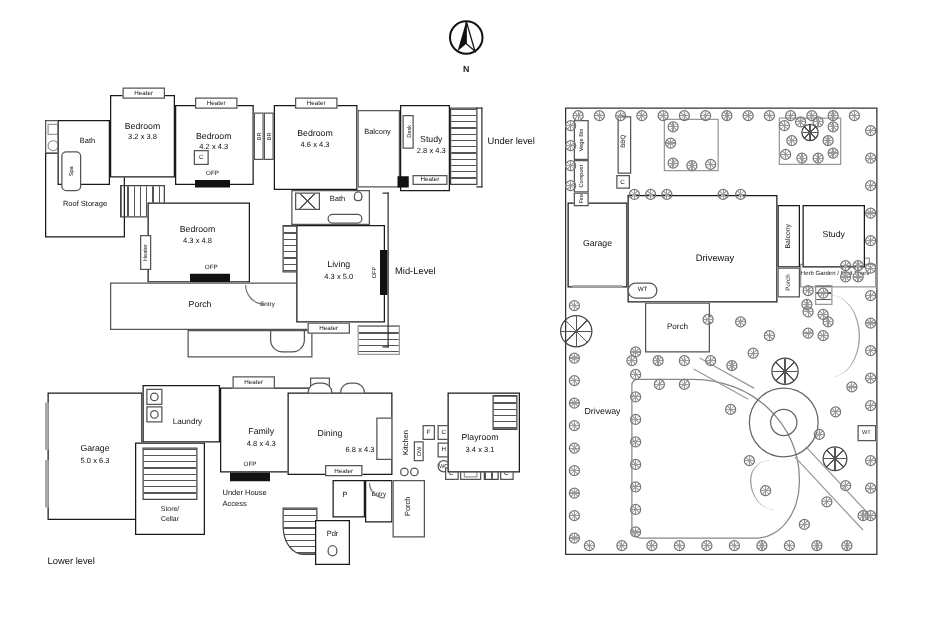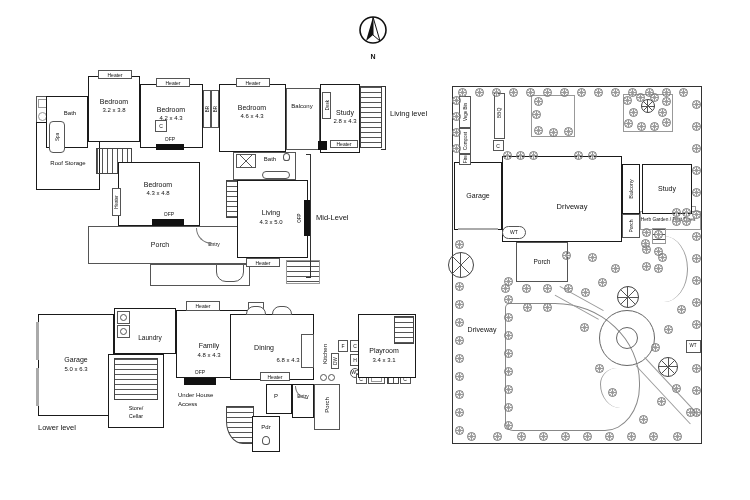--- a/index.html
+++ b/index.html
@@ -104,21 +104,21 @@
     </div>
 
   <div class="thin" style="left:155px;top:120px;width:12px;height:12px"></div>
   <div class="lbl f5" style="left:161px;top:126px">C</div>
   <div class="stH" style="left:96px;top:148px;width:36px;height:26px"></div>
 
   <div class="lbl f5" style="left:170px;top:139px">OFP</div>
   <div class="fp" style="left:156px;top:144px;width:28px;height:6px"></div>
 
   <div class="brk" style="left:381px;top:86px;height:64px"></div>
-  <div class="lbl-l f75" style="left:390px;top:113px">Living level</div>
+  <div class="lbl-l f75" style="left:390px;top:113px">Under level</div>
 
   <div class="room" style="left:118px;top:162px;width:82px;height:64px"></div>
   <div class="bay" style="left:112px;top:188px;width:9px;height:28px"></div>
   <div class="v f4" style="left:116px;top:202px">Heater</div>
   <div class="lbl f7" style="left:158px;top:185px">Bedroom</div>
   <div class="lbl f6" style="left:158px;top:194px">4.3 x 4.8</div>
   <div class="lbl f5" style="left:169px;top:214px">OFP</div>
   <div class="fp" style="left:152px;top:219px;width:32px;height:7px"></div>
 
   <div class="thin" style="left:88px;top:226px;width:164px;height:38px"></div>
@@ -146,21 +146,21 @@
   <div class="stV" style="left:286px;top:260px;width:34px;height:24px;border-color:#999"></div>
 
   <div class="brk" style="left:306px;top:154px;height:124px"></div>
   <div class="lbl-l f75" style="left:316px;top:217px">Mid-Level</div>
 
   <div class="room" style="left:38px;top:314px;width:76px;height:102px"></div>
   <div style="position:absolute;left:36px;top:322px;width:3px;height:38px;background:#aaa"></div>
   <div style="position:absolute;left:36px;top:368px;width:3px;height:38px;background:#aaa"></div>
   <div class="lbl f7" style="left:76px;top:360px">Garage</div>
   <div class="lbl f6" style="left:76px;top:370px">5.0 x 6.3</div>
-  <div class="lbl-l f75" style="left:38px;top:427px">Lower level</div>
+  <div class="lbl-l f75" style="left:38px;top:449px">Lower level</div>
 
   <div class="room" style="left:114px;top:308px;width:62px;height:46px"></div>
   <div class="thin" style="left:117px;top:311px;width:13px;height:13px"></div>
   <div class="circ" style="left:120px;top:314px;width:7px;height:7px"></div>
   <div class="thin" style="left:117px;top:325px;width:13px;height:13px"></div>
   <div class="circ" style="left:120px;top:328px;width:7px;height:7px"></div>
   <div class="lbl f65" style="left:150px;top:338px">Laundry</div>
 
   <div class="room" style="left:176px;top:310px;width:72px;height:68px"></div>
   <div class="bay" style="left:186px;top:301px;width:34px;height:10px">

